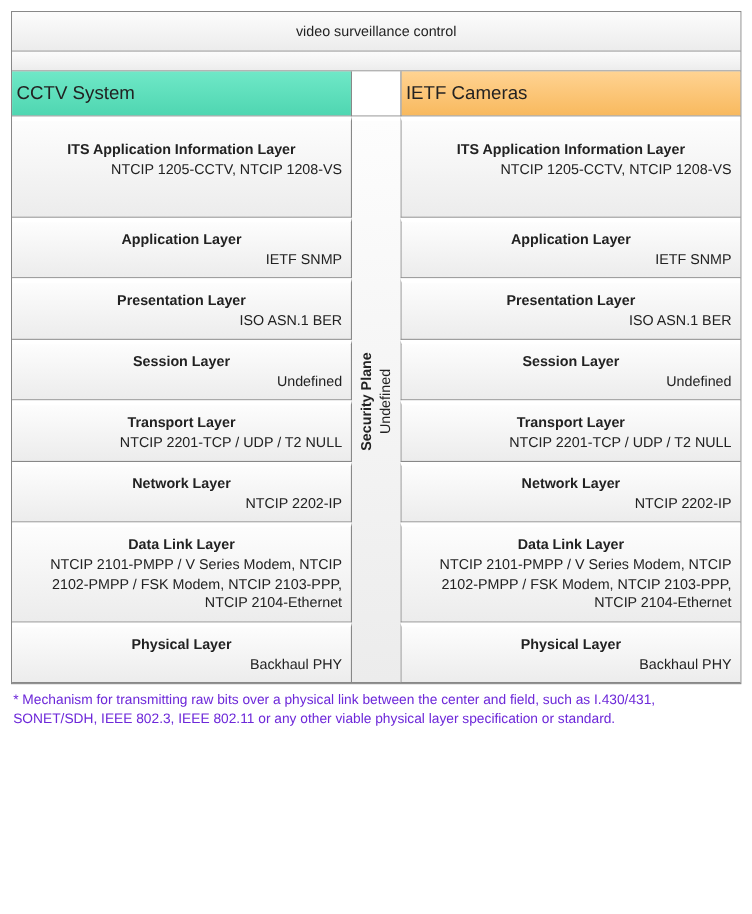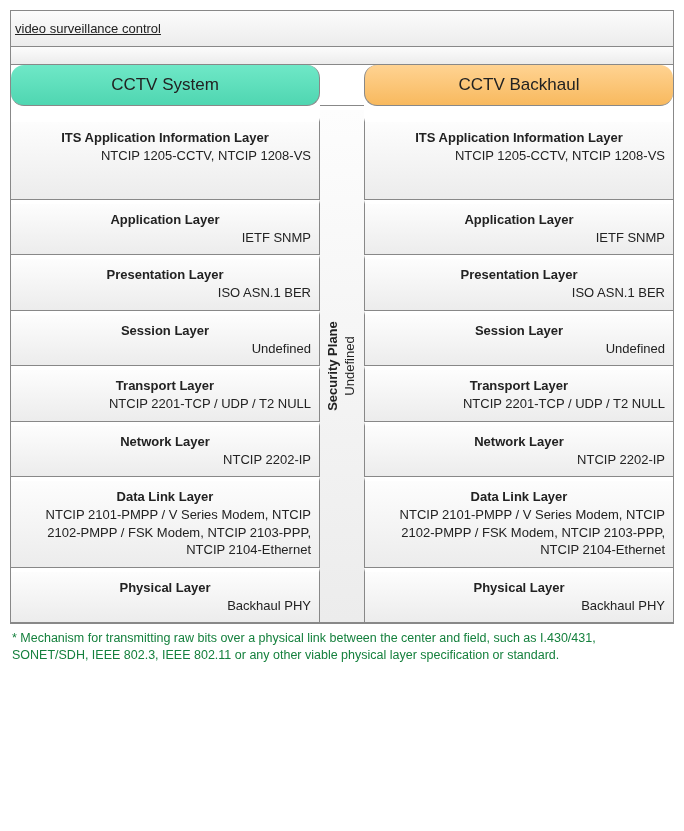--- a/index.html
+++ b/index.html
@@ -15,42 +15,39 @@
     border: 1px solid #888;
     background: #fff;
   }
   .title-row {
     text-align: center;
     font-weight: 700;
     padding: 22px 4px;
     border-bottom: 1px solid #888;
   }
   .subtitle-row {
-    text-align: left;
+    text-align: center;
     font-weight: 400;
     padding: 10px 4px;
     border-bottom: 1px solid #888;
     background: linear-gradient(#fcfcfc,#ececec);
-    text-decoration: underline;
   }
   .spacer-row {
     height: 18px;
     border-bottom: 1px solid #888;
     background: linear-gradient(#fcfcfc,#ececec);
   }
   .grid {
     display: grid;
     grid-template-columns: 1fr 44px 1fr;
   }
   .col-head {
-    text-align: center;
     font-size: 17px;
     padding: 10px 4px;
     border-bottom: 1px solid #888;
-    border-radius: 13px;
   }
   .col-head.left {
     background: linear-gradient(#6fe8c7,#4fd6b1);
     border-right: 1px solid #888;
   }
   .col-head.right {
     background: linear-gradient(#ffd392,#f8b95e);
     border-left: 1px solid #888;
   }
   .mid-head {
@@ -59,21 +56,21 @@
   }
   .cell {
     text-align: center;
     padding: 8px 8px;
     border-top: 4px solid #fff;
     border-right: 1px solid #888;
     border-bottom: 1px solid #888;
     background: linear-gradient(#fdfdfd,#ececec);
   }
   .cell.right { border-left: 1px solid #888; border-right: none; }
-  .cell.tall { padding-top: 8px; padding-bottom: 34px; margin-top: 12px; }
+  .cell.tall { padding-top: 18px; padding-bottom: 34px; }
   .cell .layer-title { font-weight: 700; display: block; }
   .cell .layer-body { font-weight: 400; display: block; margin-top: 2px; line-height: 1.35; text-align: right; }
   .security {
     grid-row: span 8;
     border-bottom: 1px solid #888;
     position: relative;
     background: linear-gradient(#fdfdfd,#ececec);
     border-top: 4px solid #fff;
   }
   .security-inner {
@@ -81,36 +78,36 @@
     top: 50%; left: 50%;
     transform: translate(-50%, -50%) rotate(-90deg);
     white-space: nowrap;
     text-align: center;
     line-height: 1.3;
   }
   .security-inner .sp-title { font-weight: 700; display: block; }
   .security-inner .sp-body { font-weight: 400; display: block; }
   .footnote {
     font-size: 12.5px;
-    color: #15803d;
+    color: #6d28d9;
     padding: 6px 2px 2px 2px;
     line-height: 1.35;
   }
 </style>
 </head>
 <body>
 
 <div class="outer">
   <div class="subtitle-row">video surveillance control</div>
   <div class="spacer-row"></div>
 
   <div class="grid" id="grid">
     <div class="col-head left">CCTV System</div>
     <div class="mid-head"></div>
-    <div class="col-head right">CCTV Backhaul</div>
+    <div class="col-head right">IETF Cameras</div>
 
   <div class="cell left tall">
         <span class="layer-title">ITS Application Information Layer</span>
         <span class="layer-body">NTCIP 1205-CCTV, NTCIP 1208-VS</span>
       </div>
       <div class="security" style="grid-row: span 8;">
         <div class="security-inner">
           <span class="sp-title">Security Plane</span>
           <span class="sp-body">Undefined</span>
         </div>

